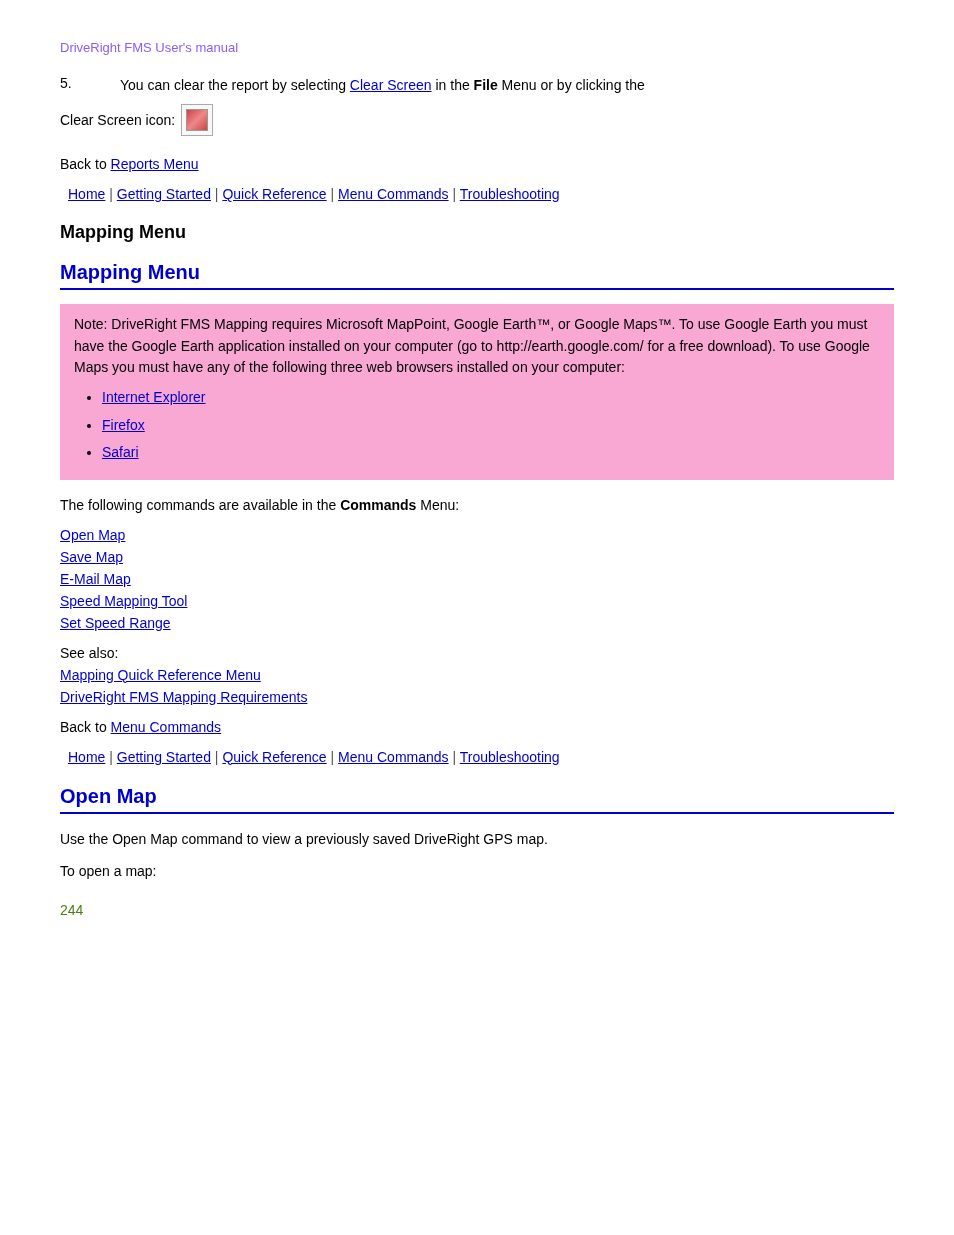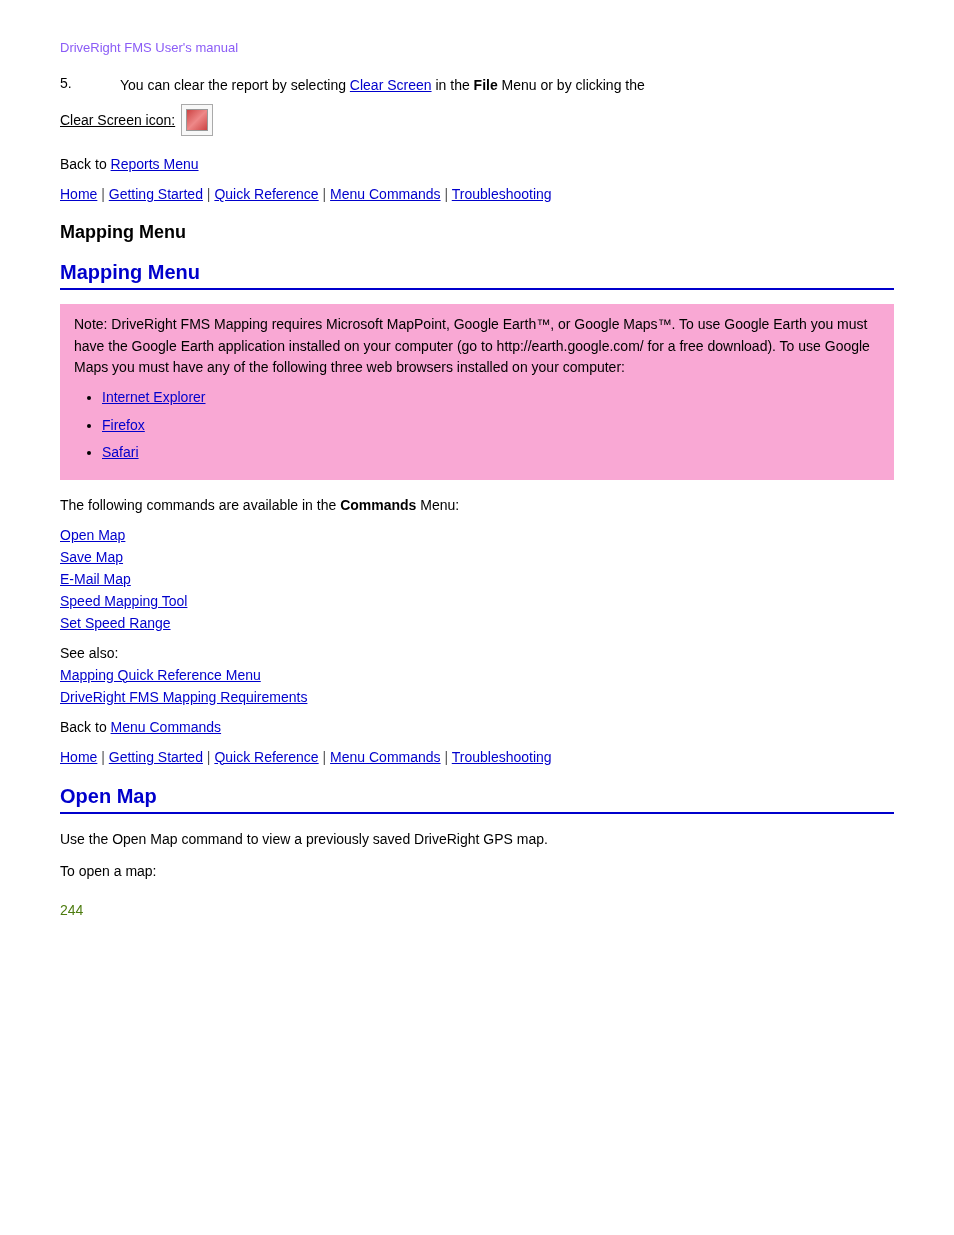--- a/index.html
+++ b/index.html
@@ -44,25 +44,24 @@
       position: absolute;
       top: 4px; left: 4px; right: 4px; bottom: 4px;
       background: linear-gradient(135deg, #c44 0%, #e88 50%, #c44 100%);
       border: 1px solid #999;
     }
     .clear-screen-row {
       display: flex;
       align-items: center;
       font-size: 14px;
       margin-bottom: 20px;
-      text-decoration: underline;
     }
     a { color: #00c; text-decoration: underline; cursor: pointer; }
     .back-link { margin: 14px 0; font-size: 14px; }
-    .nav-bar { font-size: 14px; margin: 10px 0 20px 0; }
+    .nav-bar { font-size: 14px; margin: 10px 0 20px 8px; }
     .nav-bar span { color: #555; }
     .section-title-plain {
       font-size: 18px;
       font-weight: bold;
       color: #000;
       margin: 18px 0 10px 0;
     }
     .section-heading {
       font-size: 20px;
       font-weight: bold;

